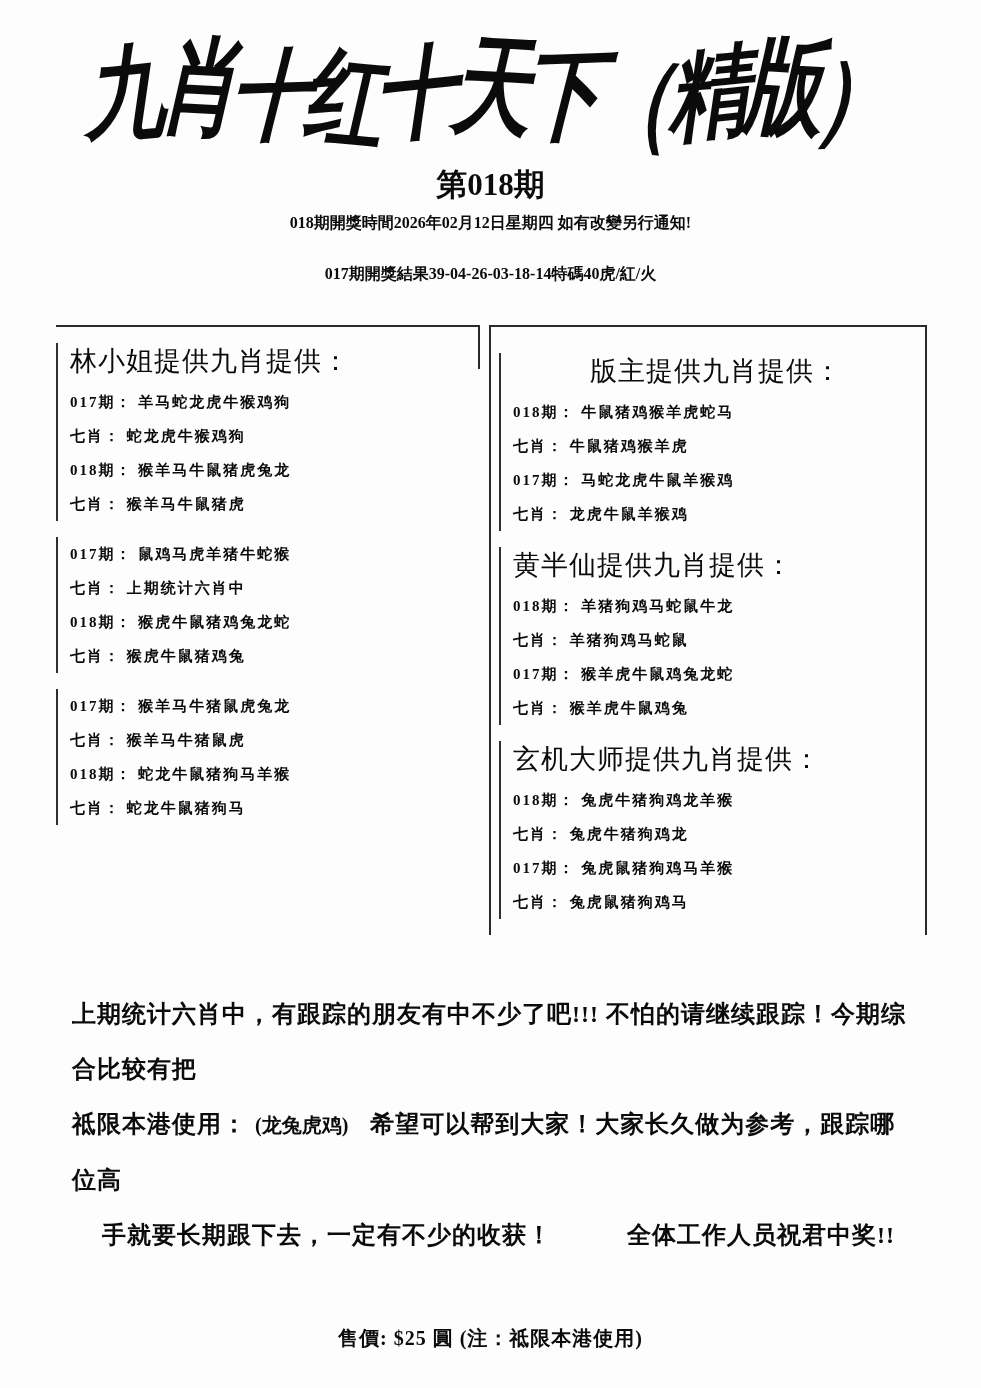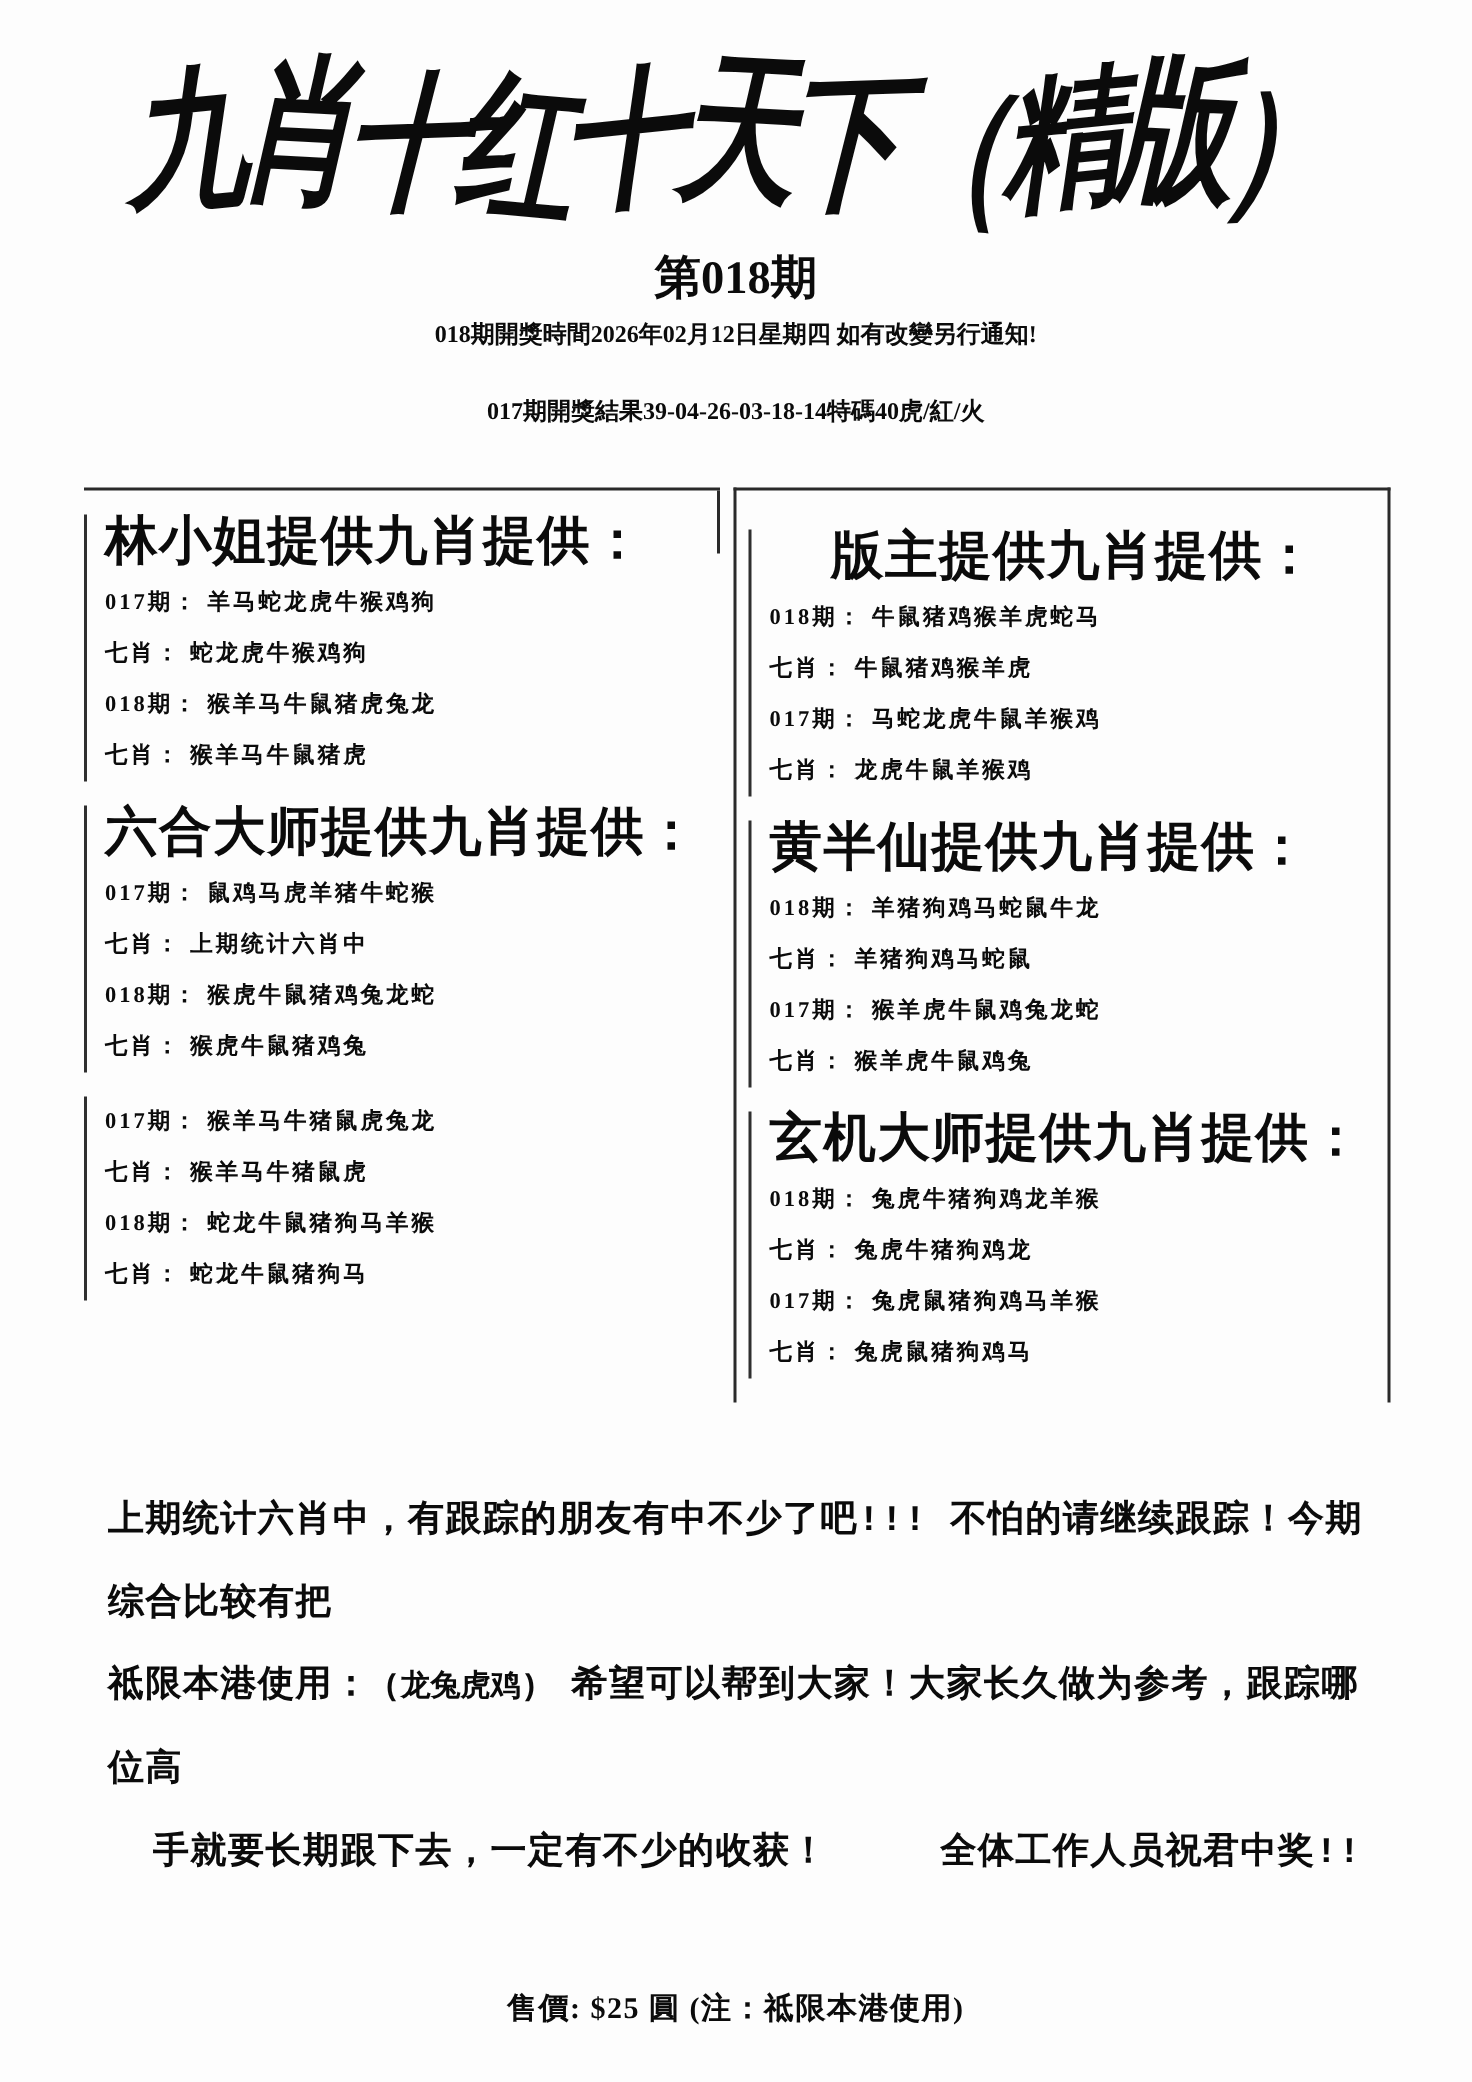--- a/index.html
+++ b/index.html
@@ -63,22 +63,22 @@
     border-left:2px solid #2a2a2a;
     border-right:2px solid #2a2a2a;
     padding:20px 6px 0 8px;
   }
   .panel{
     border-left:2px solid #2f2f2f;
     padding-left:12px;
     margin:6px 0 16px 0;
   }
   .panel-h{
-    font-size:35px;
-    font-weight:bold;
+    font-size:27px;
+    font-weight:normal;
     line-height:36px;
     margin-bottom:6px;
     letter-spacing:1px;
   }
   .panel-h.center{text-align:center;}
   .row{
     font-size:15px;
     font-weight:bold;
     line-height:34px;
     letter-spacing:2px;
@@ -88,21 +88,20 @@
   
   .notice{
     margin:52px 66px 0 72px;
     font-size:24px;
     font-weight:bold;
   }
   .nline{
     line-height:55px;
     white-space:pre-wrap;
     letter-spacing:1px;
-    font-family:Liberation Mono, monospace;
   }
   .nline.indent{text-indent:30px;}
   .hl{
     font-size:20px;
     margin:0 22px 0 8px;
     letter-spacing:0;
   }
 
   
   .price{
@@ -128,21 +127,20 @@
 
     <div class="col col-left">
       <div class="panel">
         <div class="panel-h">林小姐提供九肖提供：</div>
         <div class="row">017期： 羊马蛇龙虎牛猴鸡狗</div>
         <div class="row">七肖： 蛇龙虎牛猴鸡狗</div>
         <div class="row">018期： 猴羊马牛鼠猪虎兔龙</div>
         <div class="row">七肖： 猴羊马牛鼠猪虎</div>
       </div>
       <div class="panel">
-        <div class="panel-h">六合大师提供九肖提供：</div>
         <div class="row">017期： 鼠鸡马虎羊猪牛蛇猴</div>
         <div class="row">七肖： 上期统计六肖中</div>
         <div class="row">018期： 猴虎牛鼠猪鸡兔龙蛇</div>
         <div class="row">七肖： 猴虎牛鼠猪鸡兔</div>
       </div>
       <div class="panel">
         <div class="row">017期： 猴羊马牛猪鼠虎兔龙</div>
         <div class="row">七肖： 猴羊马牛猪鼠虎</div>
         <div class="row">018期： 蛇龙牛鼠猪狗马羊猴</div>
         <div class="row">七肖： 蛇龙牛鼠猪狗马</div>

